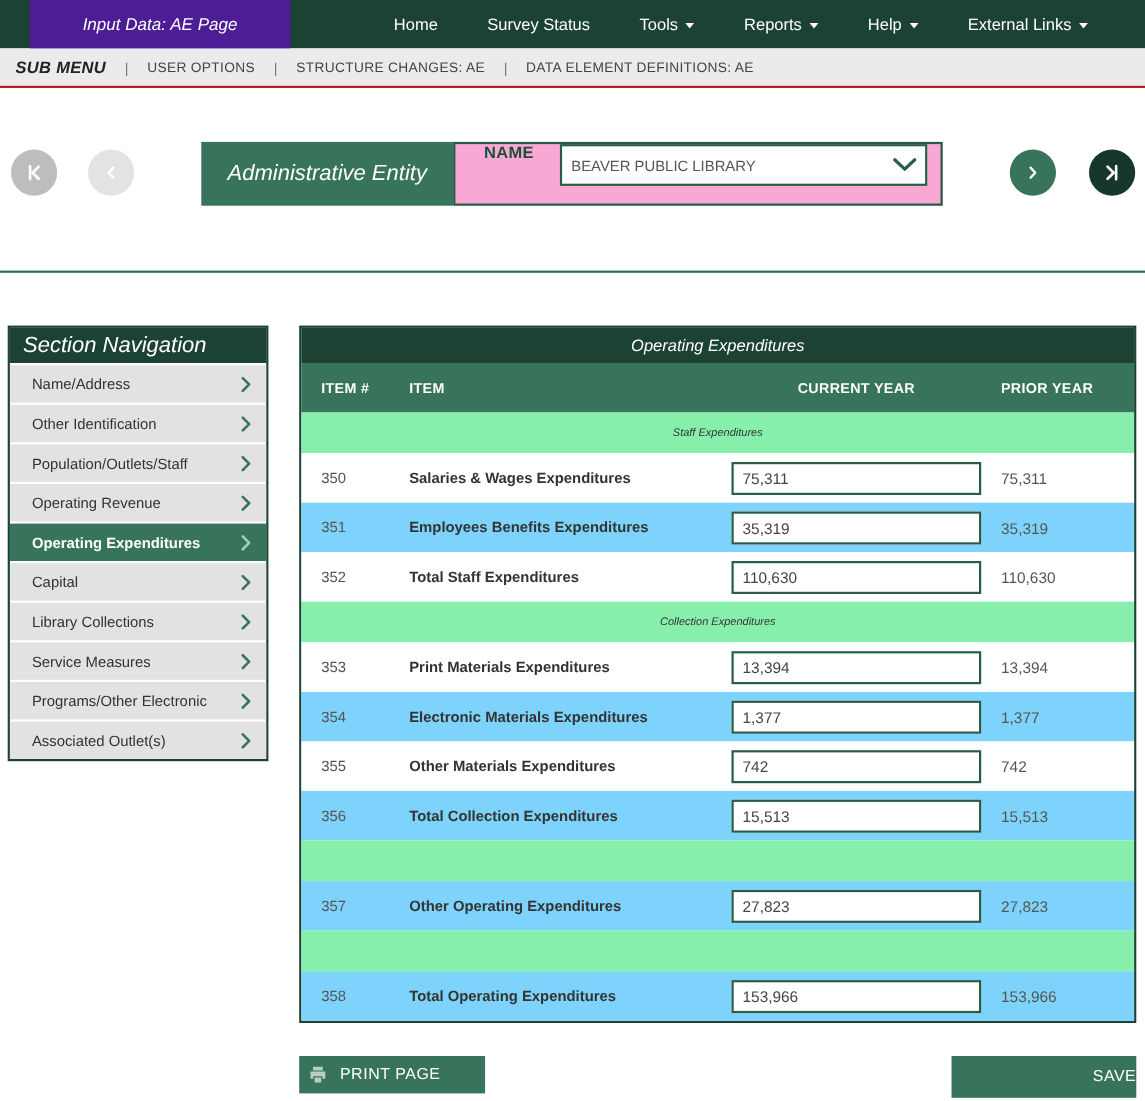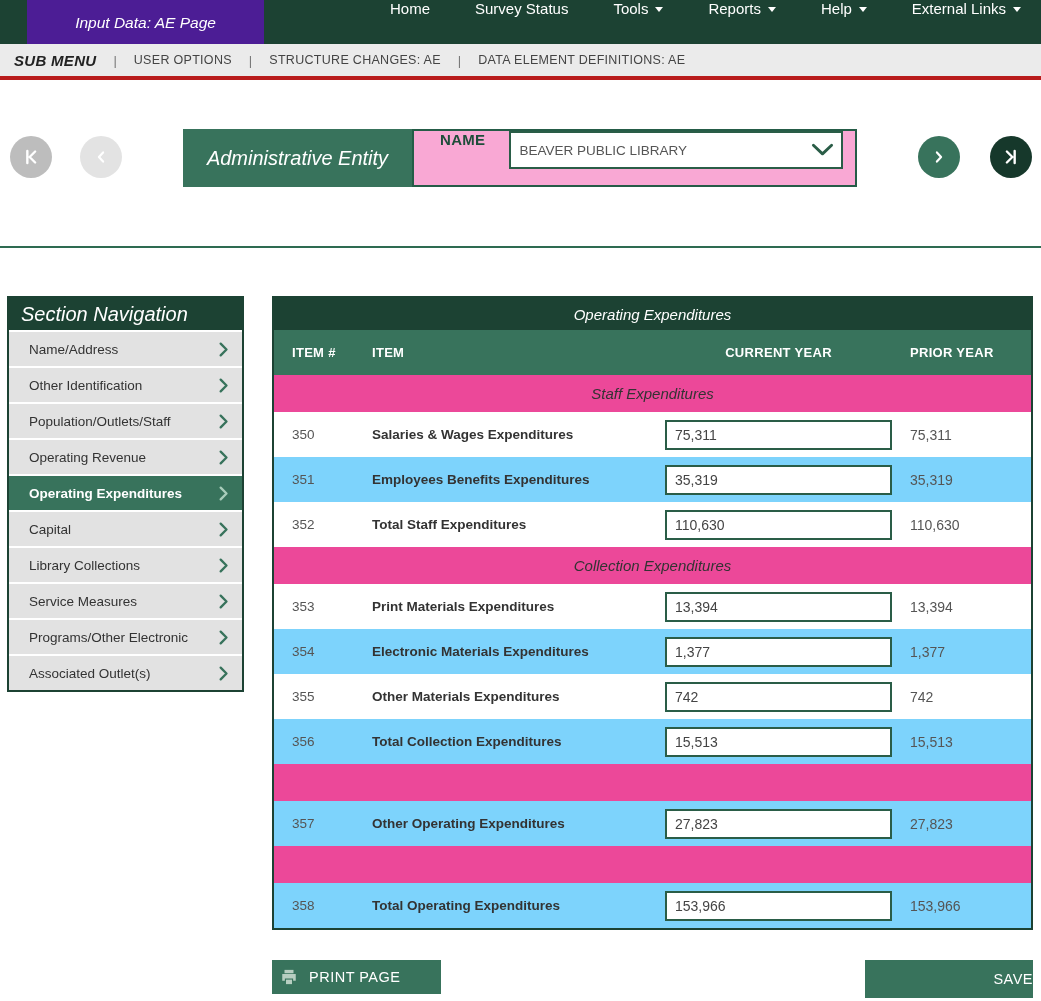--- a/index.html
+++ b/index.html
@@ -6,29 +6,29 @@
   html,body { width:1041px; height:1001px; background:#fff;
     font-family:"Liberation Sans", sans-serif; position:relative; overflow:hidden; }
 
   
   .navbar { position:absolute; left:0; top:0; width:1041px; height:44px;
     background:#1c4233; display:flex; align-items:stretch; }
   .nav-tab { position:absolute; left:27px; top:0; width:237px; height:45px;
     background:#4c1d95; color:#fff; font-style:italic; font-size:15.5px;
     display:flex; align-items:center; justify-content:center; cursor:pointer; }
   .nav-menu { position:absolute; left:350px; right:0; top:0; height:44px;
-    display:flex; align-items:flex-start; gap:45px; padding-left:8px;margin-left:32px; }
+    display:flex; align-items:center; gap:45px; padding-left:8px; }
   .nav-item { color:#fff; font-size:15px; display:flex; align-items:center;
     gap:7px; cursor:pointer; white-space:nowrap; }
   .caret { width:0; height:0; border-left:4px solid transparent;
     border-right:4px solid transparent; border-top:5px solid #fff; margin-top:2px; }
 
   
   .submenu { position:absolute; left:0; top:44px; width:1041px; height:36px;
-    background:#ebebeb; border-bottom:4px solid #b91c1c;
+    background:#ebebeb; border-bottom:2px solid #b91c1c;
     display:flex; align-items:center; padding-left:14px; gap:17px; }
   .sub-title { font-size:15px; font-weight:bold; font-style:italic; color:#222;
     letter-spacing:0.3px; }
   .sub-sep { color:#777; font-size:13px; }
   .sub-item { font-size:12.5px; color:#444; letter-spacing:0.3px; cursor:pointer;
     text-decoration:none; }
 
   
   .circle-btn { position:absolute; width:42px; height:42px; border-radius:50%;
     border:none; display:flex; align-items:center; justify-content:center;
@@ -70,22 +70,22 @@
   .etable { position:absolute; left:272px; top:296px; width:761px;
     border:2px solid #1c4233; background:#fff; }
   .t-title { height:32px; background:#1c4233; color:#fff; font-style:italic;
     font-size:15px; display:flex; align-items:center; justify-content:center; }
   .t-header { height:45px; background:#38735c; display:grid;
     grid-template-columns:98px 293px 227px 1fr; align-items:center; color:#fff;
     font-weight:bold; font-size:13px; letter-spacing:0.3px; }
   .t-header .h1 { padding-left:18px; }
   .t-header .h3 { text-align:center; }
   .t-header .h4 { padding-left:18px; }
-  .section-row { height:37px; background:#ec4899; display:flex; align-items:center;
-    justify-content:center; font-style:italic; font-size:15px; color:#333; }
+  .section-row { height:37px; background:#86efac; display:flex; align-items:center;
+    justify-content:center; font-style:italic; font-size:10px; color:#333; }
   .data-row { height:45px; display:grid; grid-template-columns:98px 293px 227px 1fr;
     align-items:center; background:#fff; }
   .data-row.shaded { background:#7dd3fc; }
   .c-itemno { padding-left:18px; font-size:13.5px; color:#555; }
   .c-label { font-size:13.5px; font-weight:bold; color:#333; }
   .c-current input { width:227px; height:30px; border:2px solid #2a5d47;
     padding:0 8px; font-size:14px; color:#444; font-family:inherit; background:#fff; }
   .c-prior { padding-left:18px; font-size:14px; color:#555; }
 
   

